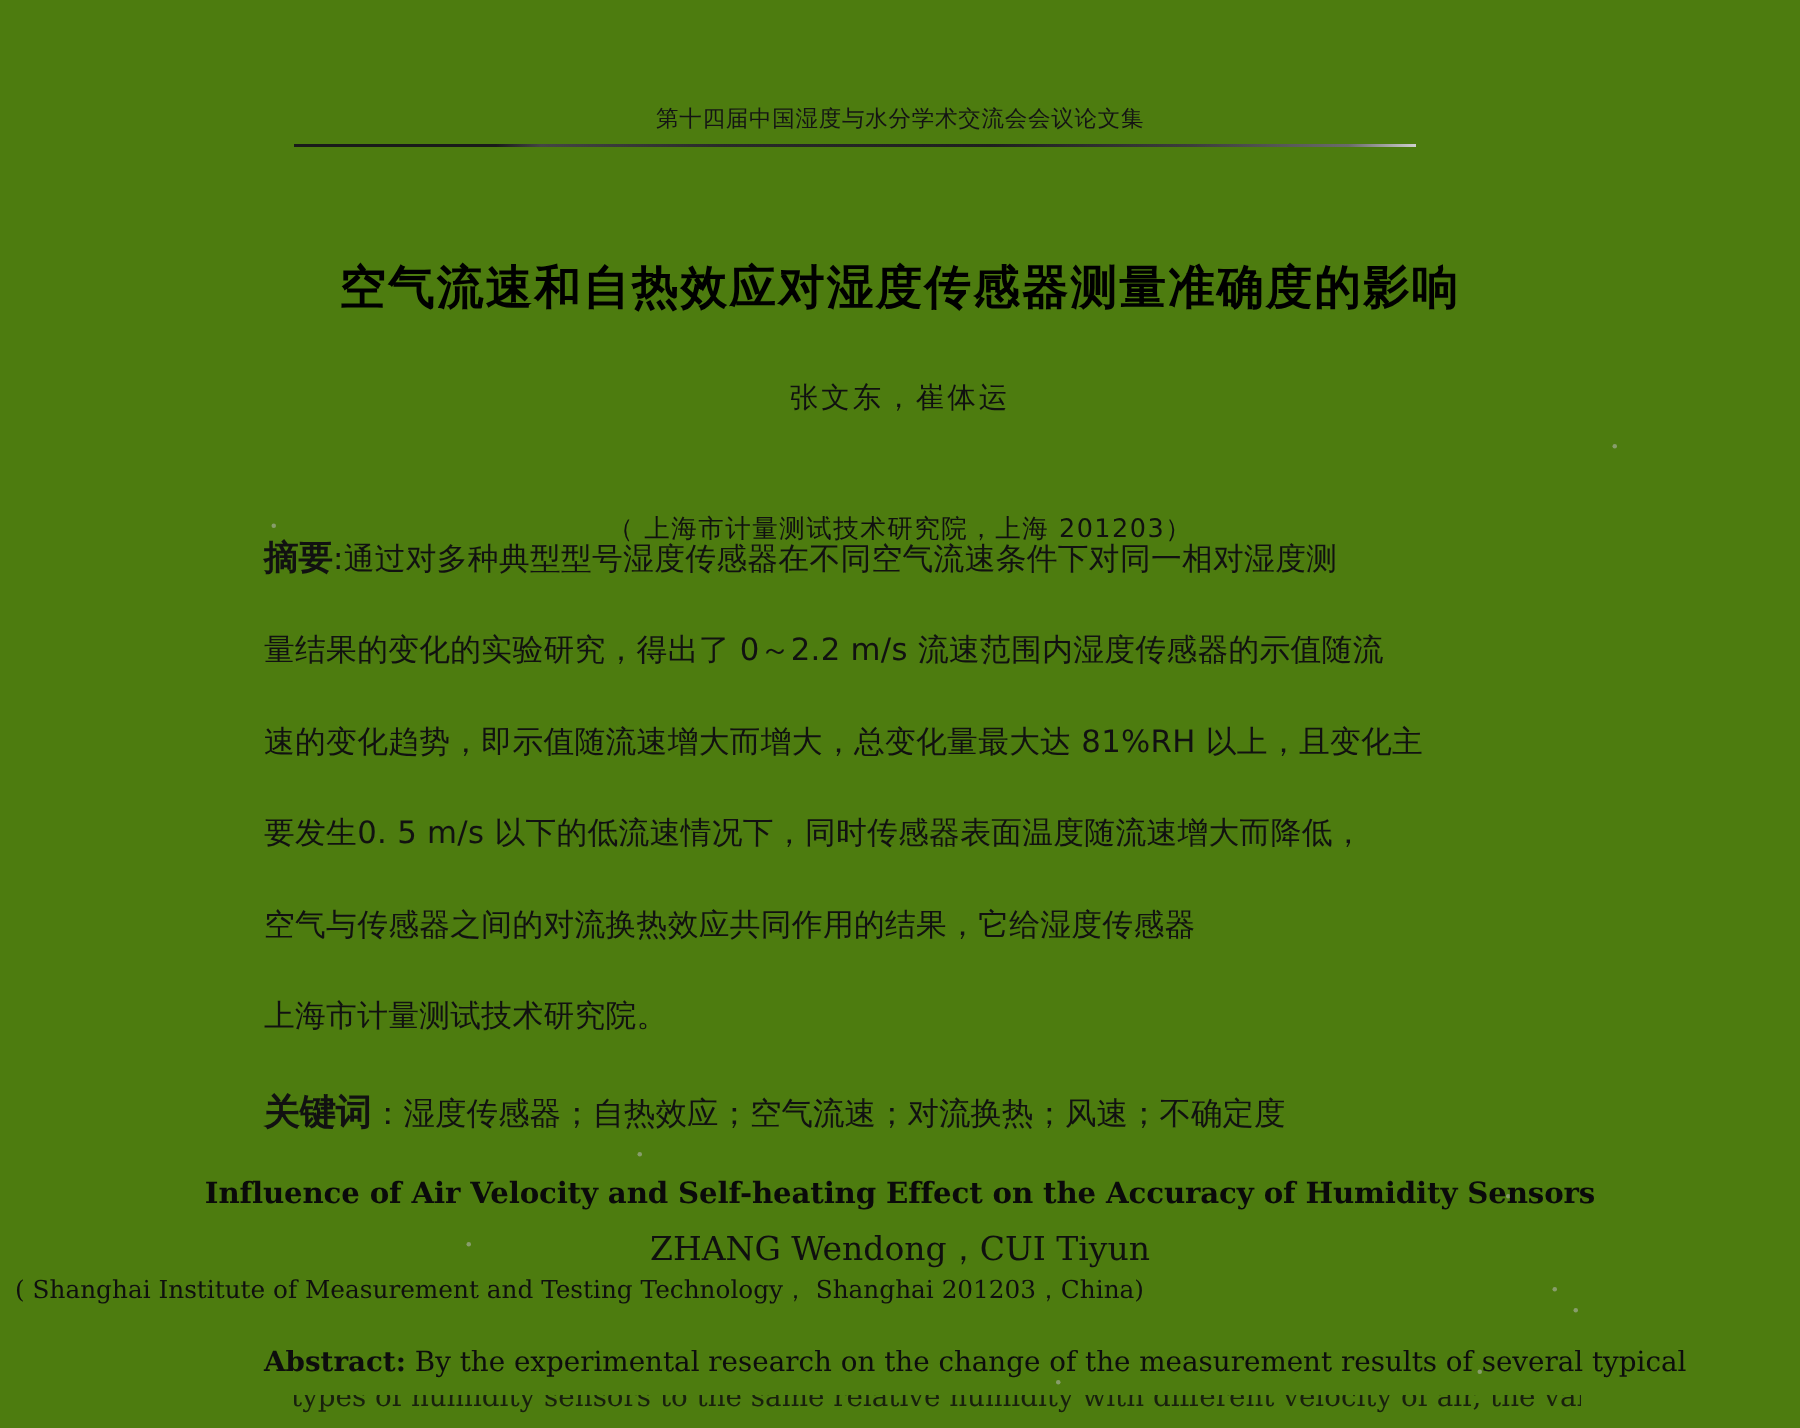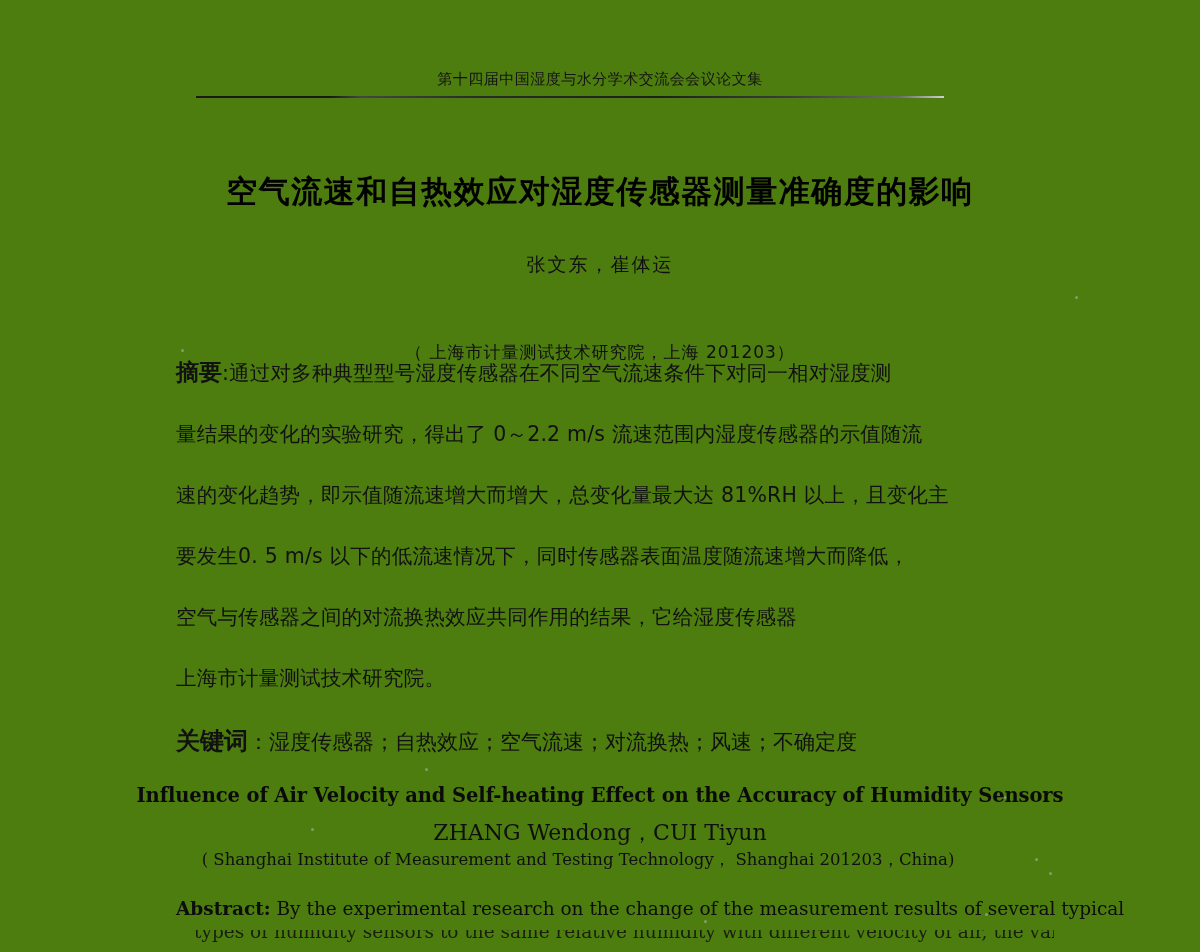--- a/index.html
+++ b/index.html
@@ -150,25 +150,25 @@
     font-family: "DejaVu Serif", serif;
     font-size: 22px;
     color: #0f0f0f;
     white-space: nowrap;
   }
   .en-affil {
     position: absolute;
     top: 849px;
     left: 0;
     width: 1156px;
-    text-align: center;
     font-family: "DejaVu Serif", serif;
     font-size: 16.5px;
     color: #0f0f0f;
     white-space: nowrap;
+    padding-left: 10px;
   }
 
   .en-abs {
     position: absolute;
     top: 888px;
     left: 176px;
     width: 872px;
     font-family: "DejaVu Serif", serif;
     font-size: 18.5px;
     line-height: 42px;

